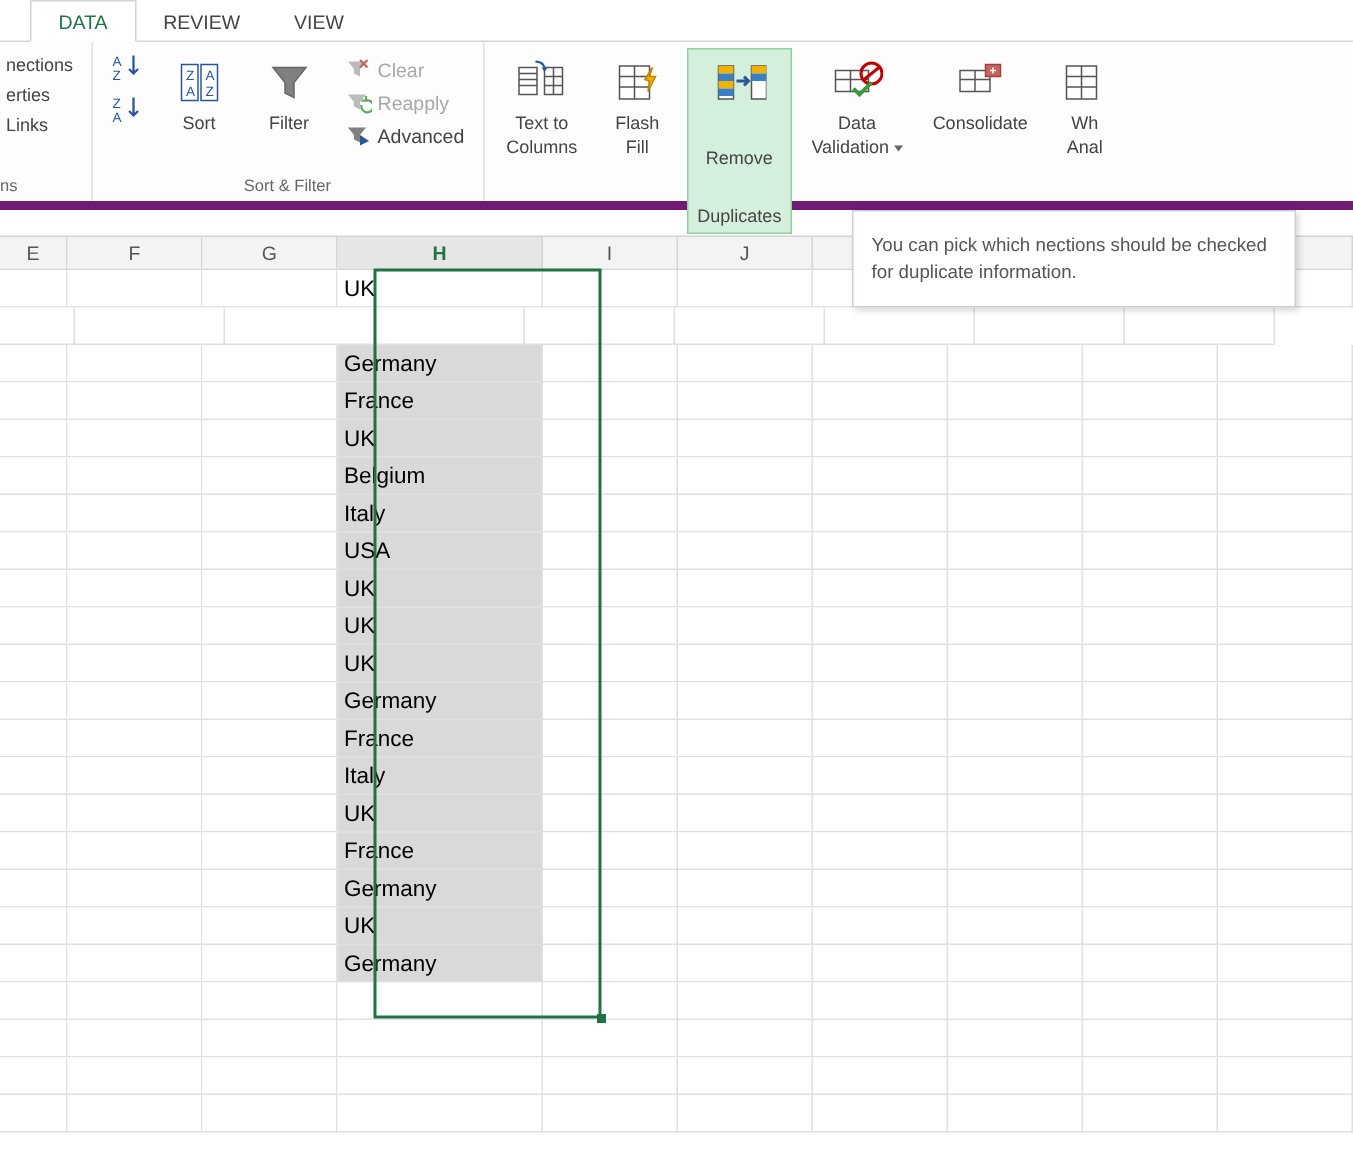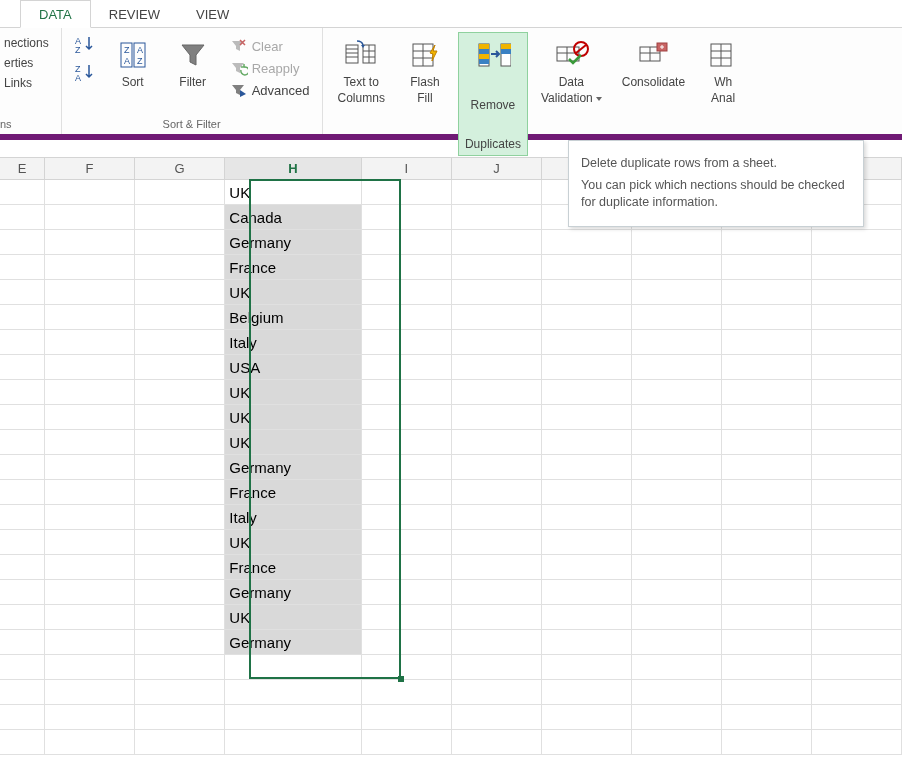--- a/index.html
+++ b/index.html
@@ -413,21 +413,20 @@
       <div class="cell" style="width: 100px;"></div>
       <div class="cell" style="width: 100px;"></div>
       <div class="cell" style="width: 100px;"></div>
       <div class="cell" style="width: 100px;"></div>
       <div class="cell" style="width: 100px;"></div>
     </div>
     <div class="row">
       <div class="cell" style="width: 50px;"></div>
       <div class="cell" style="width: 100px;"></div>
       <div class="cell" style="width: 100px;"></div>
-      <div class="cell selected-range" style="width: 152px;">Canada</div>
       <div class="cell" style="width: 100px;"></div>
       <div class="cell" style="width: 100px;"></div>
       <div class="cell" style="width: 100px;"></div>
       <div class="cell" style="width: 100px;"></div>
       <div class="cell" style="width: 100px;"></div>
       <div class="cell" style="width: 100px;"></div>
     </div>
     <div class="row">
       <div class="cell" style="width: 50px;"></div>
       <div class="cell" style="width: 100px;"></div>
@@ -678,15 +677,14 @@
       <div class="cell" style="width: 100px;"></div>
       <div class="cell" style="width: 100px;"></div>
       <div class="cell" style="width: 100px;"></div>
       <div class="cell" style="width: 100px;"></div>
     </div>
     <div class="selection-box" style="left: 249px; top: -1px; width: 152px; height: 500px;"></div>
     <div class="selection-handle" style="left: 398px; top: 496px;"></div>
   </div>
 
 <div class="tooltip">
-  <p>Delete duplicate rows from a sheet.</p>
   <p>You can pick which nections should be checked for duplicate information.</p>
 </div>
 
 </body></html>

